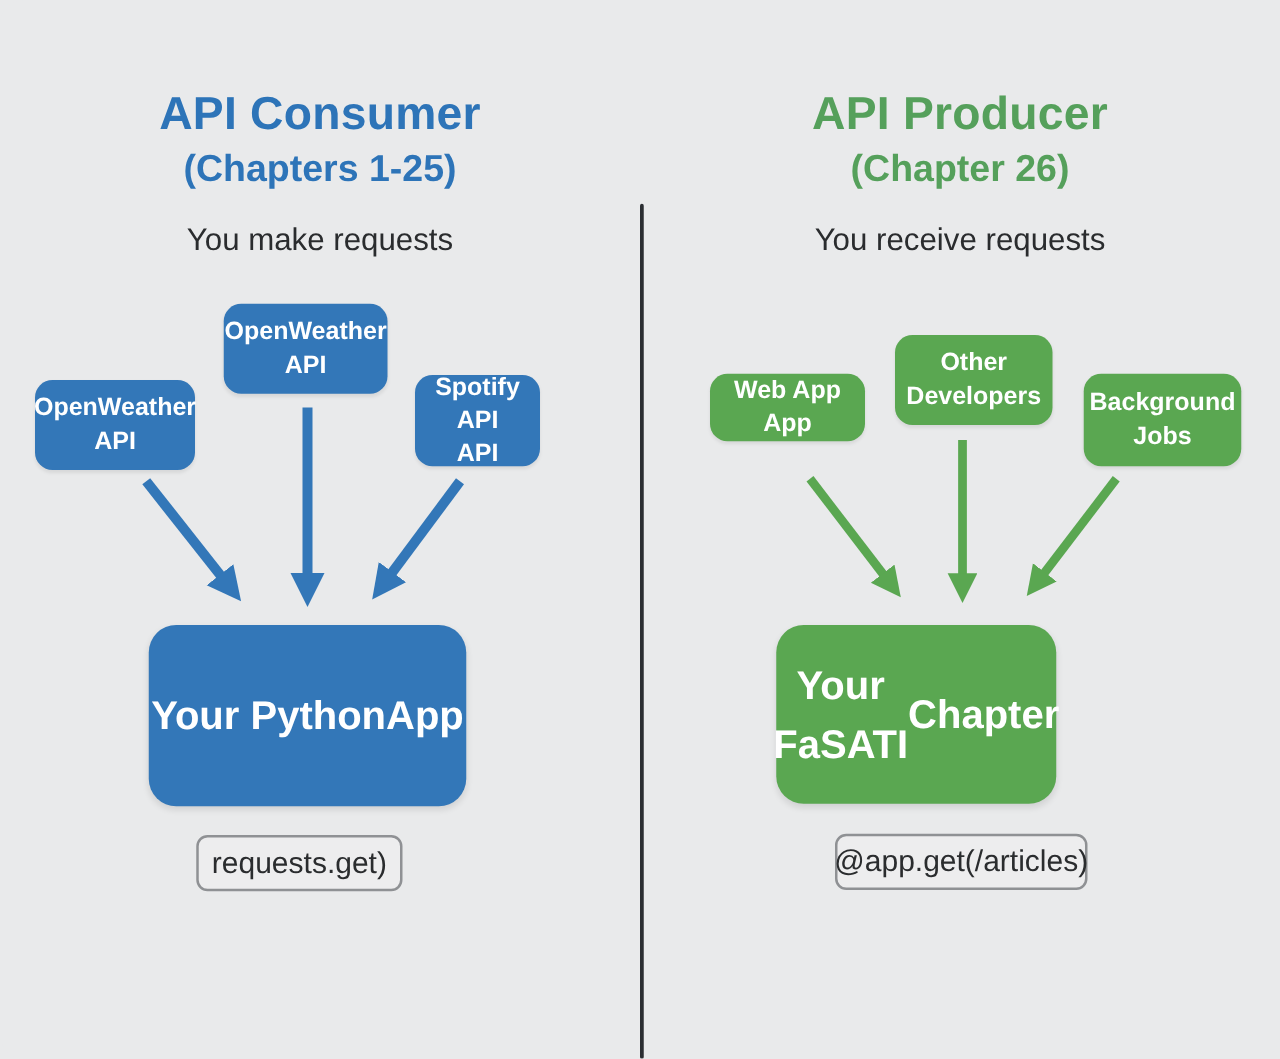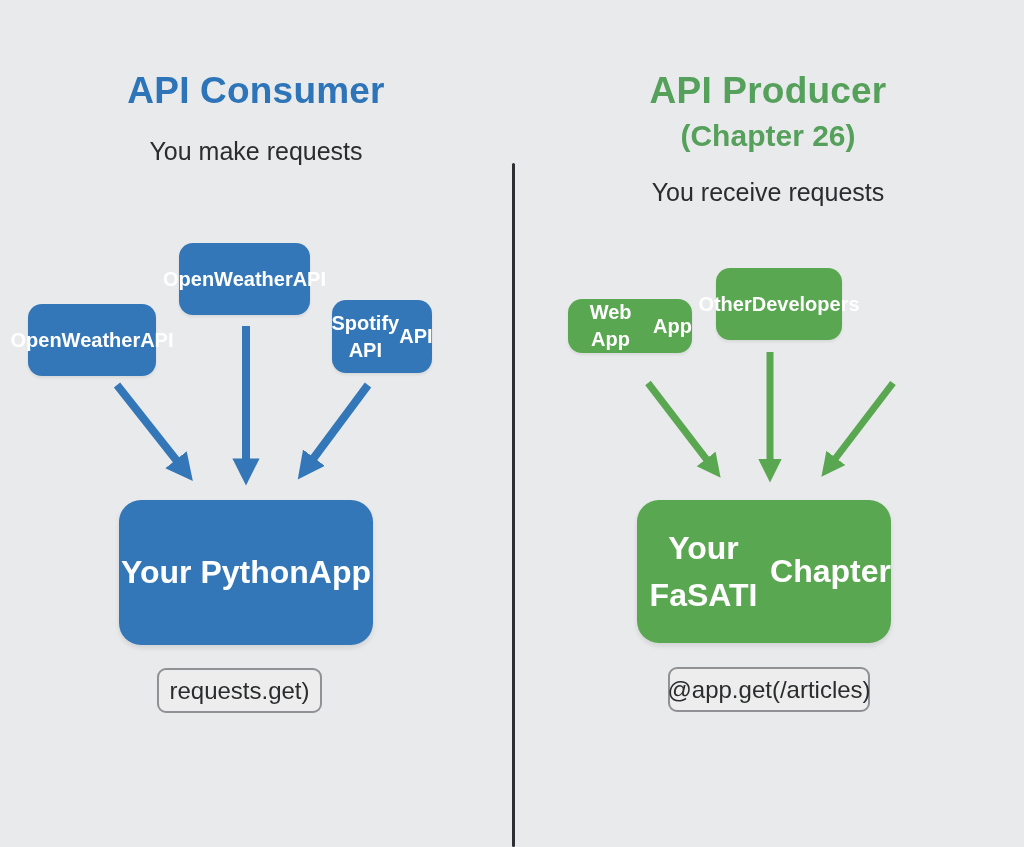--- a/index.html
+++ b/index.html
@@ -65,21 +65,21 @@
     color: var(--text-dark);
   }
   .node {
     position: absolute;
     border-radius: 14px;
     color: var(--white);
     font-weight: 700;
     font-size: 20px;
     line-height: 1.33;
     display: flex;
-    flex-direction: row;
+    flex-direction: column;
     align-items: center;
     justify-content: center;
     text-align: center;
     box-shadow: 0 2px 3px rgba(0,0,0,0.08);
   }
   .node.blue { background: var(--blue); }
   .node.green { background: var(--green); }
   .src-a { left: 28px;  top: 304px; width: 128px; height: 72px; }
   .src-b { left: 179px; top: 243px; width: 131px; height: 72px; }
   .src-c { left: 332px; top: 300px; width: 100px; height: 73px; }
@@ -94,21 +94,21 @@
     font-size: 32px;
     line-height: 1.45;
     display: flex;
     flex-direction: row;
     align-items: center;
     justify-content: center;
     text-align: center;
     box-shadow: 0 3px 5px rgba(0,0,0,0.10);
   }
   .app-left  { left: 119px; top: 500px; width: 254px; height: 145px; background: var(--blue); }
-  .app-right { left: 637px; top: 500px; width: 254px; height: 143px; background: var(--green); }
+  .app-right { left: 621px; top: 500px; width: 224px; height: 143px; background: var(--green); }
   .code-label {
     position: absolute;
     border: 2px solid var(--code-border);
     border-radius: 9px;
     background: var(--code-bg);
     font-size: 24px;
     color: var(--text-dark);
     display: flex;
     align-items: center;
     justify-content: center;
@@ -123,20 +123,21 @@
     pointer-events: none;
   }
 </style>
 </head>
 <body>
 
 <div class="canvas">
 
   <div class="panel-header left">
     <h1 class="panel-title blue-ink">API Consumer</h1>
+    <h2 class="panel-subtitle blue-ink">(Chapters 1-25)</h2>
     <p class="tagline">You make requests</p>
   </div>
 
   <div class="panel-header right">
     <h1 class="panel-title green-ink">API Producer</h1>
     <h2 class="panel-subtitle green-ink">(Chapter 26)</h2>
     <p class="tagline">You receive requests</p>
   </div>
 
   <div class="divider"></div>
@@ -172,20 +173,24 @@
   </div>
 
   <div class="node green src-d">
     <span>Web App</span>
     <span>App</span>
   </div>
   <div class="node green src-e">
     <span>Other</span>
     <span>Developers</span>
   </div>
+  <div class="node green src-f">
+    <span>Background</span>
+    <span>Jobs</span>
+  </div>
 
   <div class="app-node app-left">
     <span>Your Python</span>
     <span>App</span>
   </div>
   <div class="app-node app-right">
     <span>Your FaSATI</span>
     <span>Chapter</span>
   </div>
 

